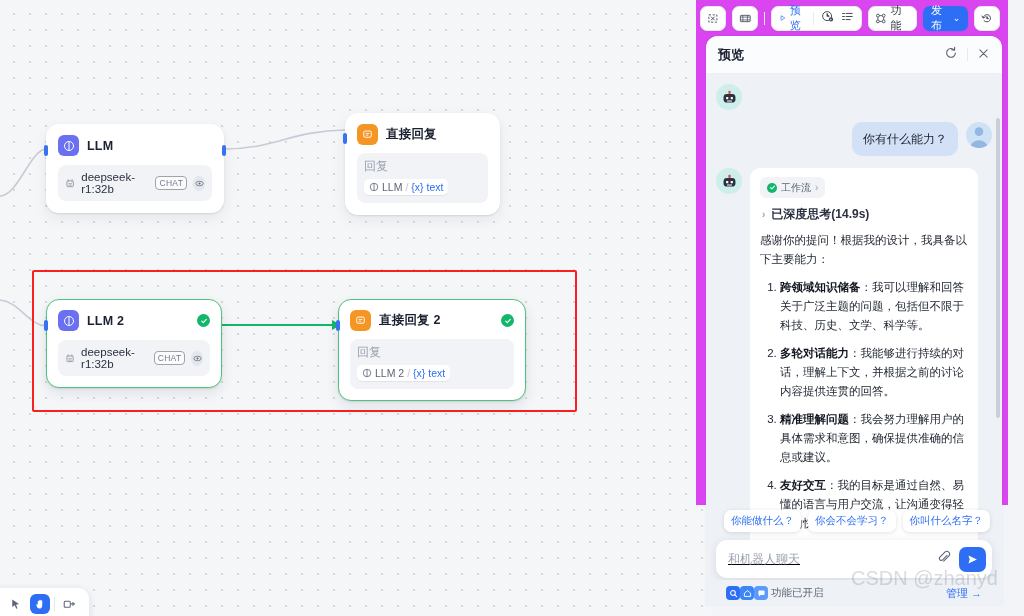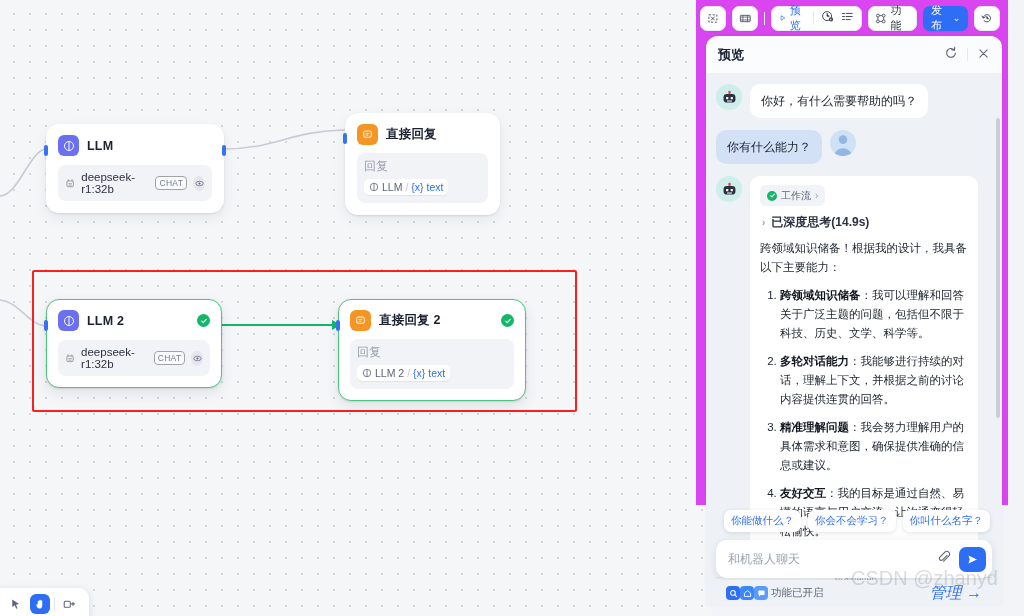--- a/index.html
+++ b/index.html
@@ -132,21 +132,21 @@
   }
   #panel-title { font-size: 13px; font-weight: bold; color: #1b2130; }
   .ph-right { margin-left: auto; display: flex; align-items: center; gap: 9px; color: #5d6576; }
 
   #chat {
     position: relative;
     height: 532px; padding: 10px 10px 0 10px; overflow: hidden;
     background: #eef1f6;
   }
   .msg { display: flex; gap: 8px; margin-bottom: 12px; align-items: flex-start; }
-  .msg.user { }
+  .msg.user { justify-content: flex-end; }
   .avatar-bot {
     width: 26px; height: 26px; border-radius: 50%; background: #cdeeea;
     display: flex; align-items: center; justify-content: center; flex: 0 0 auto;
   }
   .avatar-user {
     width: 26px; height: 26px; border-radius: 50%; background: #cfe1f5;
     display:flex; align-items:flex-end; justify-content:center; overflow:hidden; flex:0 0 auto;
   }
   .bubble {
     background: #fff; border-radius: 10px; padding: 8px 11px;
@@ -183,35 +183,36 @@
     box-shadow: 0 1px 4px rgba(16,24,40,.13);
     white-space: nowrap;
   }
 
   #composer {
     position: absolute; left: 10px; right: 10px; bottom: 28px;
     background: #fff; border-radius: 11px;
     box-shadow: 0 2px 10px rgba(16,24,40,.10);
     height: 38px; display: flex; align-items: center; padding: 0 6px 0 12px; gap: 8px;
     z-index: 6;
+    text-decoration: underline;
   }
   #composer .ph { font-size: 12px; color: #9aa1b0; flex: 1; }
   .send-btn { width: 27px; height: 25px; border-radius: 7px; background: #2e6ef5;
               display:flex; align-items:center; justify-content:center; }
 
   #func-bar {
     position: absolute; left: 10px; right: 10px; bottom: 0; height: 26px;
     display: flex; align-items: center; padding: 0 10px;
     background: #eef1f6;
     z-index: 6;
   }
   .fi { width: 14px; height: 14px; border-radius: 4px; display:flex; align-items:center; justify-content:center; }
   .fi.a { background: #2e6ef5; } .fi.b { background: #3d86f7; } .fi.c { background: #5b9bf9; }
   #func-text { font-size: 10.5px; color: #5d6576; margin-left: 3px; }
-  #func-manage { margin-left: auto; font-size: 16px; color: #2e6ef5; font-style: italic; }
+  #func-manage { margin-left: auto; font-size: 11px; color: #2e6ef5; }
 
   #watermark {
     position: absolute; right: 4px; bottom: 16px;
     font-size: 20px; color: rgba(120,128,145,.28);
     font-family: "Liberation Sans", sans-serif;
     pointer-events: none; z-index: 7; white-space: nowrap;
   }
 
   .scrollbar {
     position: absolute; right: 2px; top: 44px; width: 4px; height: 300px;
@@ -458,21 +459,20 @@
         <div class="msg">
           <span class="avatar-bot">
             <svg width="17" height="17" viewBox="0 0 20 20">
                 <rect x="3" y="6" width="14" height="10" rx="4" fill="#2b3141"></rect>
                 <rect x="8.5" y="2" width="3" height="4" rx="1.2" fill="#e8504e"></rect>
                 <rect x="6" y="9.5" width="2.6" height="2.6" rx="0.6" fill="#fff"></rect>
                 <rect x="11.4" y="9.5" width="2.6" height="2.6" rx="0.6" fill="#fff"></rect>
                 <rect x="7" y="13.6" width="6" height="1.2" rx="0.6" fill="#fff"></rect>
               </svg>
           </span>
-          <div class="bubble">你好，有什么需要帮助的吗？</div>
         </div>
 
         <div class="msg user">
           <div class="bubble user">你有什么能力？</div>
           <span class="avatar-user">
             <svg width="26" height="26" viewBox="0 0 26 26">
                 <circle cx="13" cy="9.6" r="4.3" fill="#93b7e2"></circle>
                 <path d="M3.6 26 a9.6 9.6 0 0 1 18.8 0 Z" fill="#93b7e2"></path>
               </svg>
           </span>
@@ -497,21 +497,21 @@
               </span>
               <span>工作流</span>
               <span class="chev">›</span>
             </span>
 
             <div class="thought">
               <span class="chev">›</span>
               <span>已深度思考(14.9s)</span>
             </div>
 
-            <p class="ans-p">跨领域知识储备！根据我的设计，我具备以下主要能力：</p>
+            <p class="ans-p">感谢你的提问！根据我的设计，我具备以下主要能力：</p>
 
             <ol class="ans-ol">
               <li><b>跨领域知识储备</b><span>：我可以理解和回答关于广泛主题的问题，包括但不限于科技、历史、文学、科学等。</span></li>
               <li><b>多轮对话能力</b><span>：我能够进行持续的对话，理解上下文，并根据之前的讨论内容提供连贯的回答。</span></li>
               <li><b>精准理解问题</b><span>：我会努力理解用户的具体需求和意图，确保提供准确的信息或建议。</span></li>
               <li><b>友好交互</b><span>：我的目标是通过自然、易懂的语言与用户交流，让沟通变得轻松愉快。</span></li>
             </ol>
           </div>
         </div>
 

